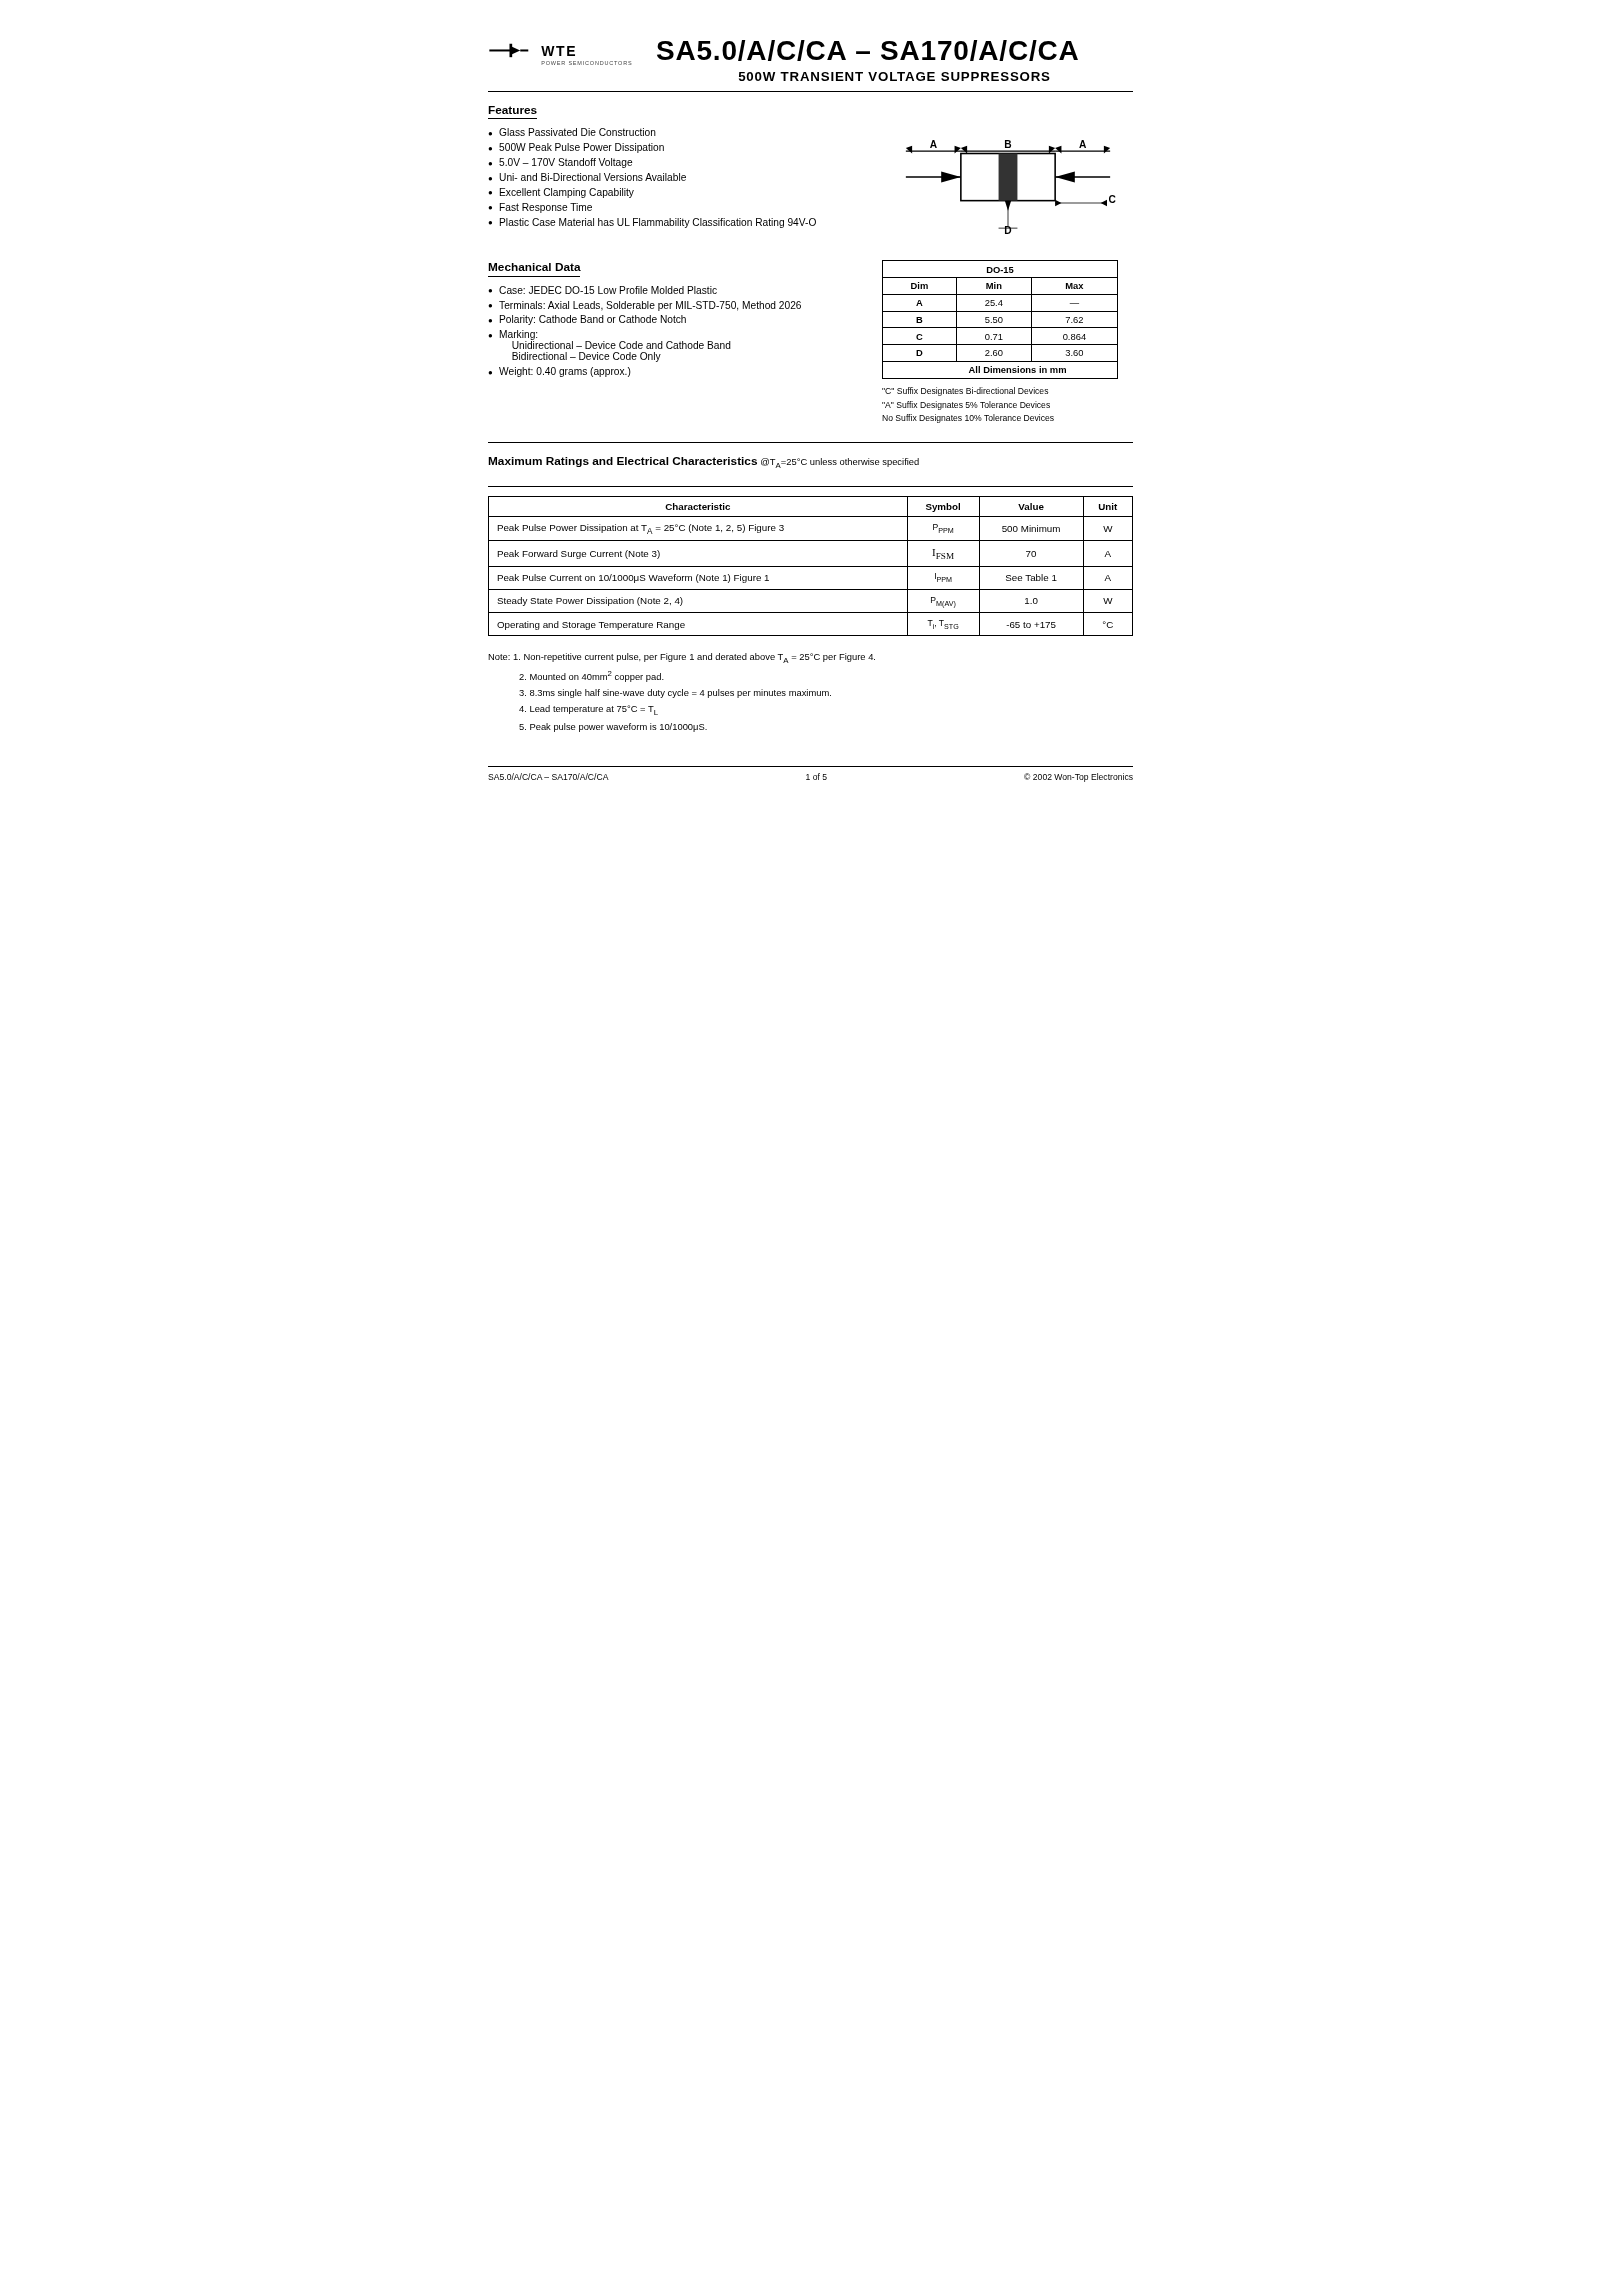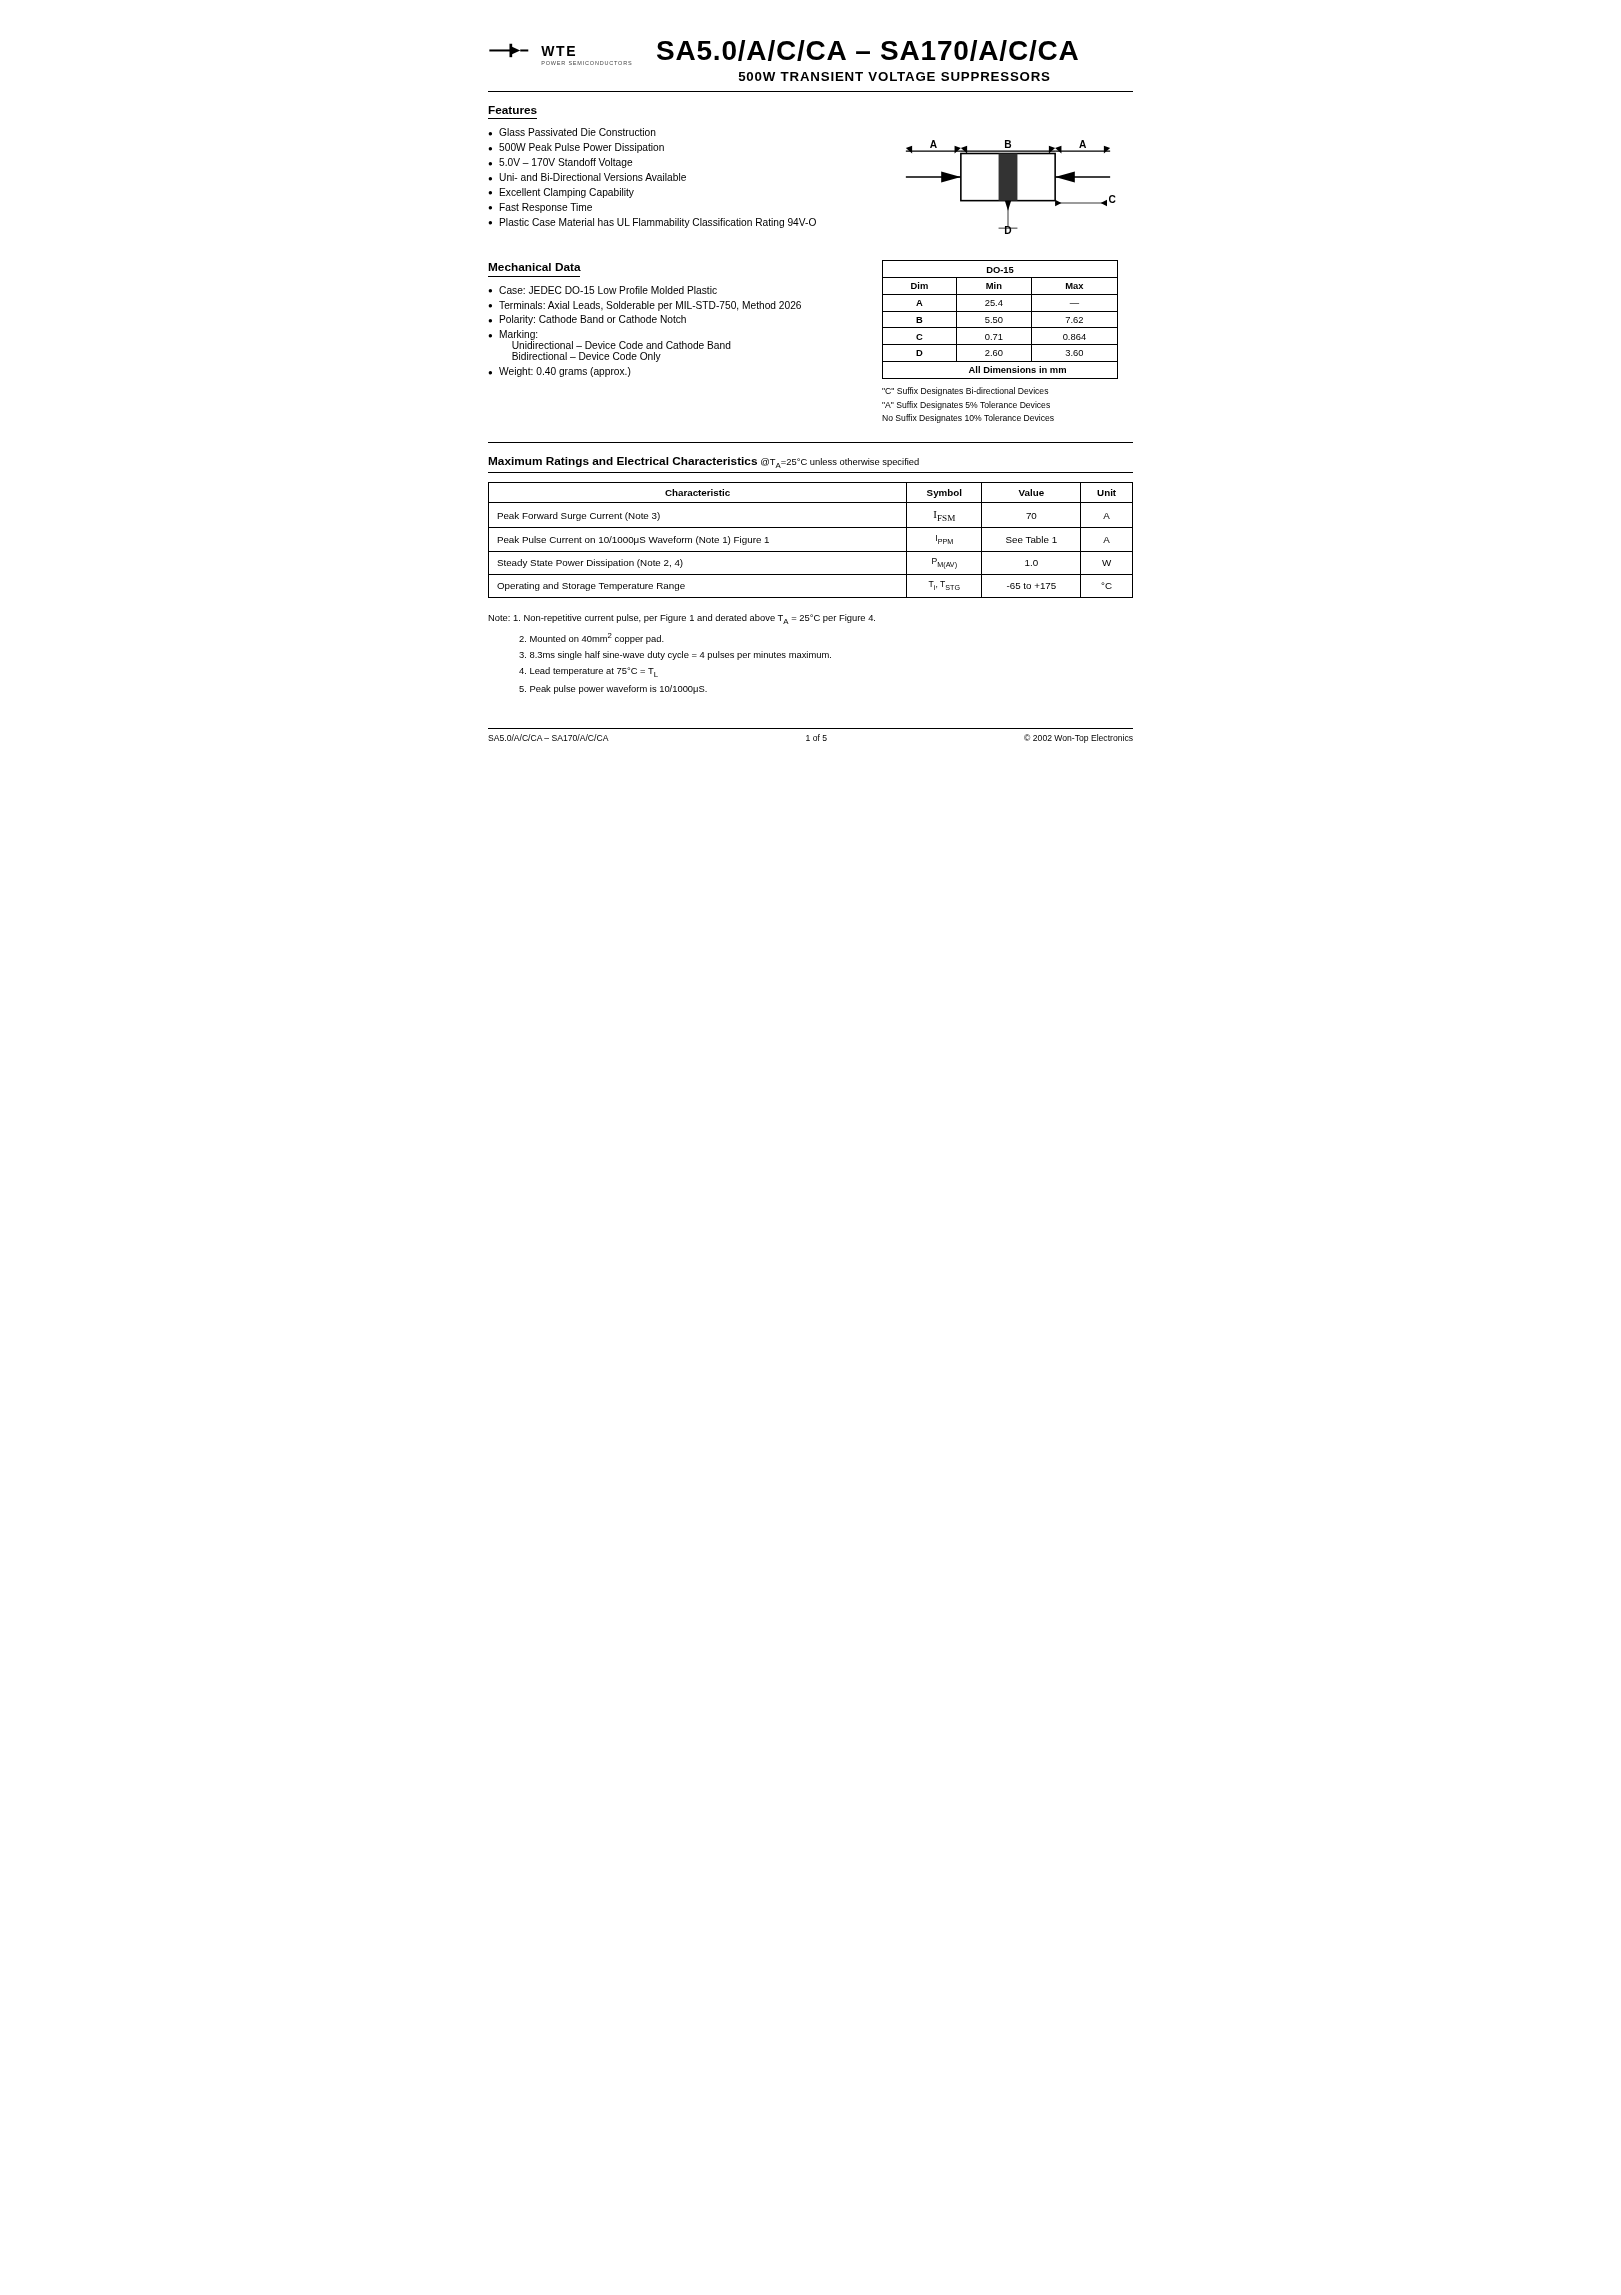--- a/index.html
+++ b/index.html
@@ -145,21 +145,21 @@
     }
     .suffix-notes {
       font-size: 8.6px;
       margin-top: 6.3px;
       line-height: 1.6;
     }
 
     
     .max-ratings-header {
       border-bottom: 1.6px solid #000;
-      padding-bottom: 2px;
+      padding-bottom: 16px;
       margin-bottom: 9.4px;
     }
     .max-ratings-title {
       font-size: 11.8px;
       font-weight: bold;
     }
     .max-ratings-subtitle {
       font-size: 9.4px;
       font-weight: normal;
     }
@@ -380,20 +380,26 @@
 <table class="ratings-table">
   <thead>
     <tr>
       <th>Characteristic</th>
       <th>Symbol</th>
       <th>Value</th>
       <th>Unit</th>
     </tr>
   </thead>
   <tbody>
+    <tr>
+      <td>Peak Pulse Power Dissipation at T<sub>A</sub> = 25°C (Note 1, 2, 5) Figure 3</td>
+      <td style="font-size:8.6px;">P<sub>PPM</sub></td>
+      <td>500 Minimum</td>
+      <td>W</td>
+    </tr>
     <tr>
       <td>Peak Forward Surge Current (Note 3)</td>
       <td style="font-size:11px;font-family:Liberation Serif, serif;">I<sub>FSM</sub></td>
       <td>70</td>
       <td>A</td>
     </tr>
     <tr>
       <td>Peak Pulse Current on 10/1000μS Waveform (Note 1) Figure 1</td>
       <td style="font-size:8.6px;">I<sub>PPM</sub></td>
       <td>See Table 1</td>

